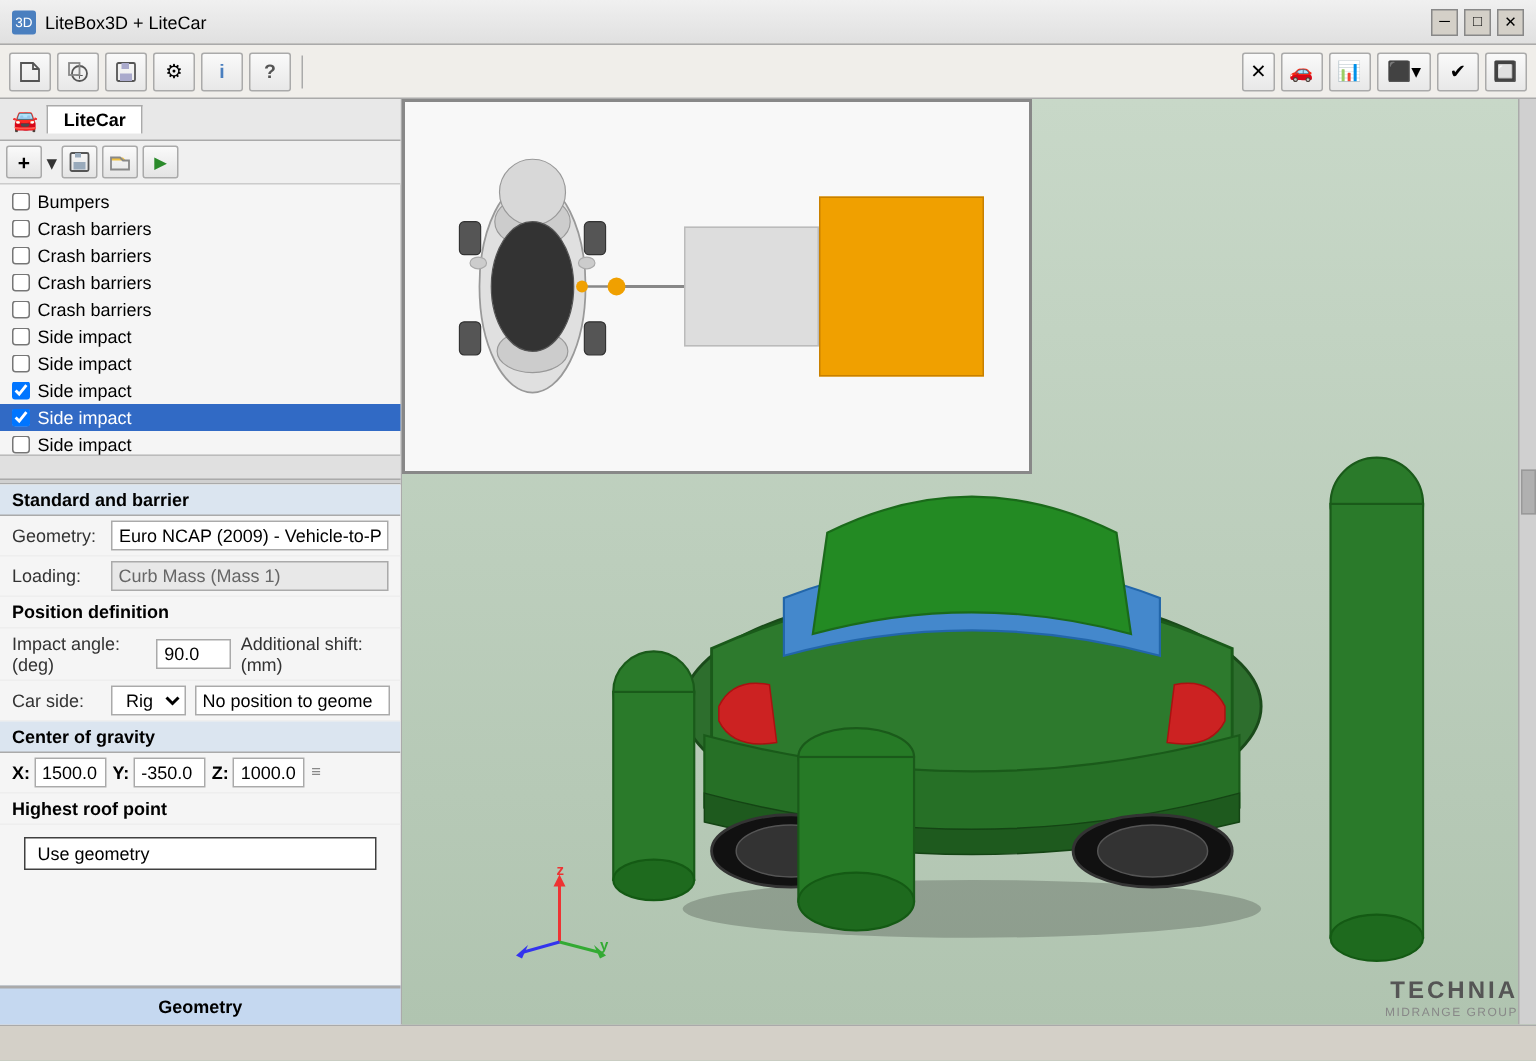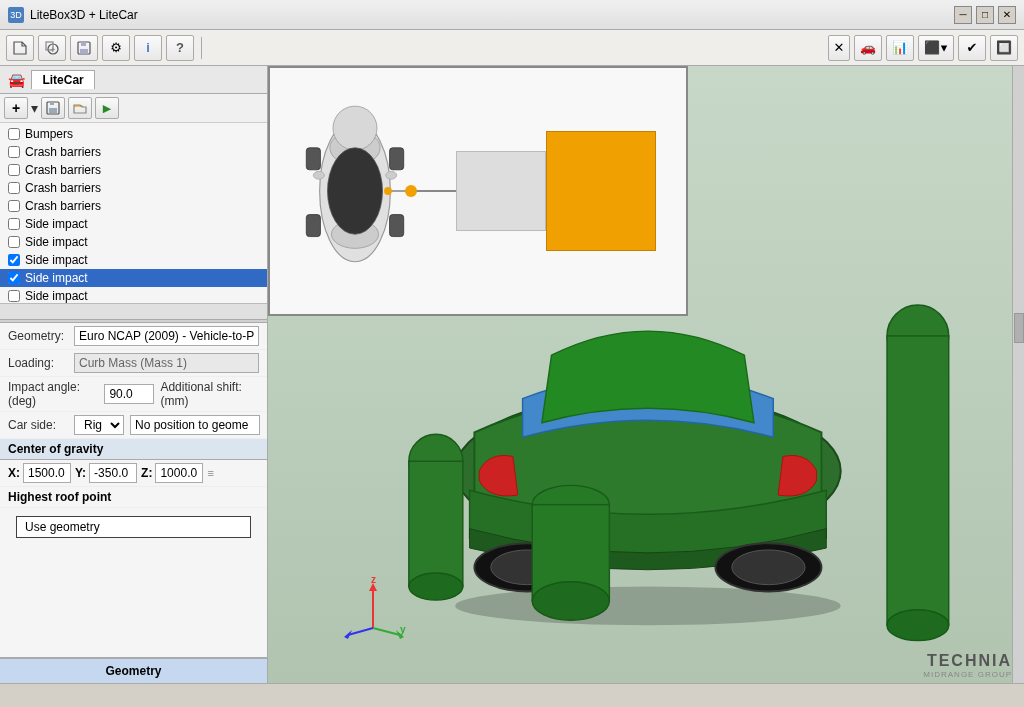--- a/index.html
+++ b/index.html
@@ -441,31 +441,33 @@
         <span>Side impact</span>
       </div>
     </div>
 
     <div class="scrollbar-area"></div>
 
     <div class="splitter-h"></div>
 
     <div class="properties-panel">
 
+      <div class="section-header">Standard and barrier</div>
 
       <div class="prop-row">
         <span class="prop-label">Geometry:</span>
         <input type="text" class="prop-value wide" value="Euro NCAP (2009) - Vehicle-to-Pole" style="">
       </div>
 
       <div class="prop-row">
         <span class="prop-label">Loading:</span>
         <input type="text" class="prop-value wide readonly" value="Curb Mass (Mass 1)" readonly="" style="">
       </div>
 
+      <div class="pos-def-label">Position definition</div>
 
       <div class="prop-row">
         <span class="prop-label">Impact angle: (deg)</span>
         <input type="text" class="prop-value short" value="90.0" style="">
         <span class="prop-label">Additional shift: (mm)</span>
       </div>
 
       <div class="prop-row">
         <span class="prop-label">Car side:</span>
         <select class="prop-value short">

